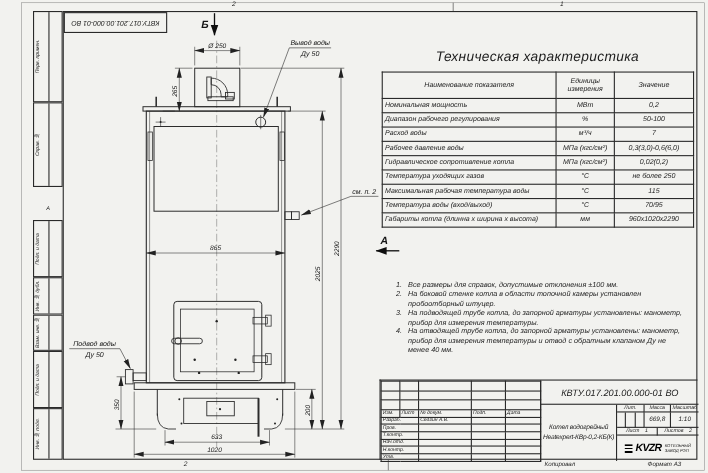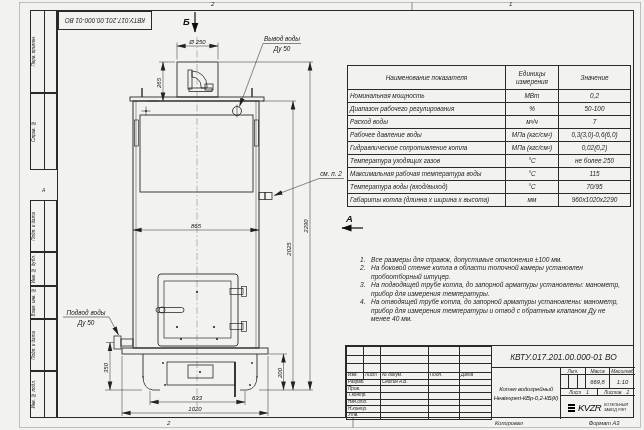--- a/index.html
+++ b/index.html
@@ -48,21 +48,21 @@
              display:flex; flex-direction:column; align-items:center; justify-content:center;
              font-size:6px; letter-spacing:-0.2px; text-align:center; line-height:1.5; }
   .tb-right { position:absolute; left:215px; top:22px; width:74px; height:51px; font-size:4.8px; }
   .tb-row { display:flex; }
   .tb-cell { border-right:0.6px solid #2a2a2a; border-bottom:0.6px solid #2a2a2a;
              display:flex; align-items:center; justify-content:center; overflow:hidden; }
   .tb-cell:last-child { border-right:none; }
   .tb-co { height:23px; display:flex; align-items:center; justify-content:center; gap:3px; }
   .logo-bars { width:7px; height:8px; display:inline-block;
                background:repeating-linear-gradient(#000 0 1.6px, transparent 1.6px 3px); }
-  .logo-txt { font-weight:normal; font-size:9.5px; letter-spacing:-0.6px; font-style:italic; color:#000; }
+  .logo-txt { font-weight:bold; font-size:9.5px; letter-spacing:-0.6px; font-style:italic; color:#000; }
   .co-name { font-size:3.8px; line-height:1.2; color:#222; }
   .copied { position:absolute; left:478px; top:420px; width:62px; text-align:center; font-size:5.6px; }
   .format { position:absolute; left:573px; top:420px; width:62px; text-align:center; font-size:5.6px; }
   svg text { font-family:"Liberation Sans", sans-serif; font-style:italic; fill:#151515; }
   svg .dt { font-size:6px; }
   svg .lt { font-size:6.4px; }
   svg .big { font-size:9.5px; font-weight:bold; }
 </style>
 </head>
 <body>
@@ -256,20 +256,21 @@
       <span>Инв. № подл.</span>
     </div>
 
   <div class="stamp">КВТУ.017.201.00.000-01 ВО</div>
 
   <div class="zone" style="left:211px;top:1px;">2</div>
   <div class="zone" style="left:509px;top:1px;">1</div>
   <div class="zone" style="left:42px;top:187px;font-size:5px;">А</div>
   <div class="zone" style="left:167px;top:420px;">2</div>
 
+  <div class="spec-title">Техническая характеристика</div>
 
   <table class="spec">
     <colgroup>
         <col style="width:158px">
         <col style="width:53px">
         <col style="width:72px">
       </colgroup>
     <tbody>
         <tr class="hd">
       <td>Наименование показателя</td>

